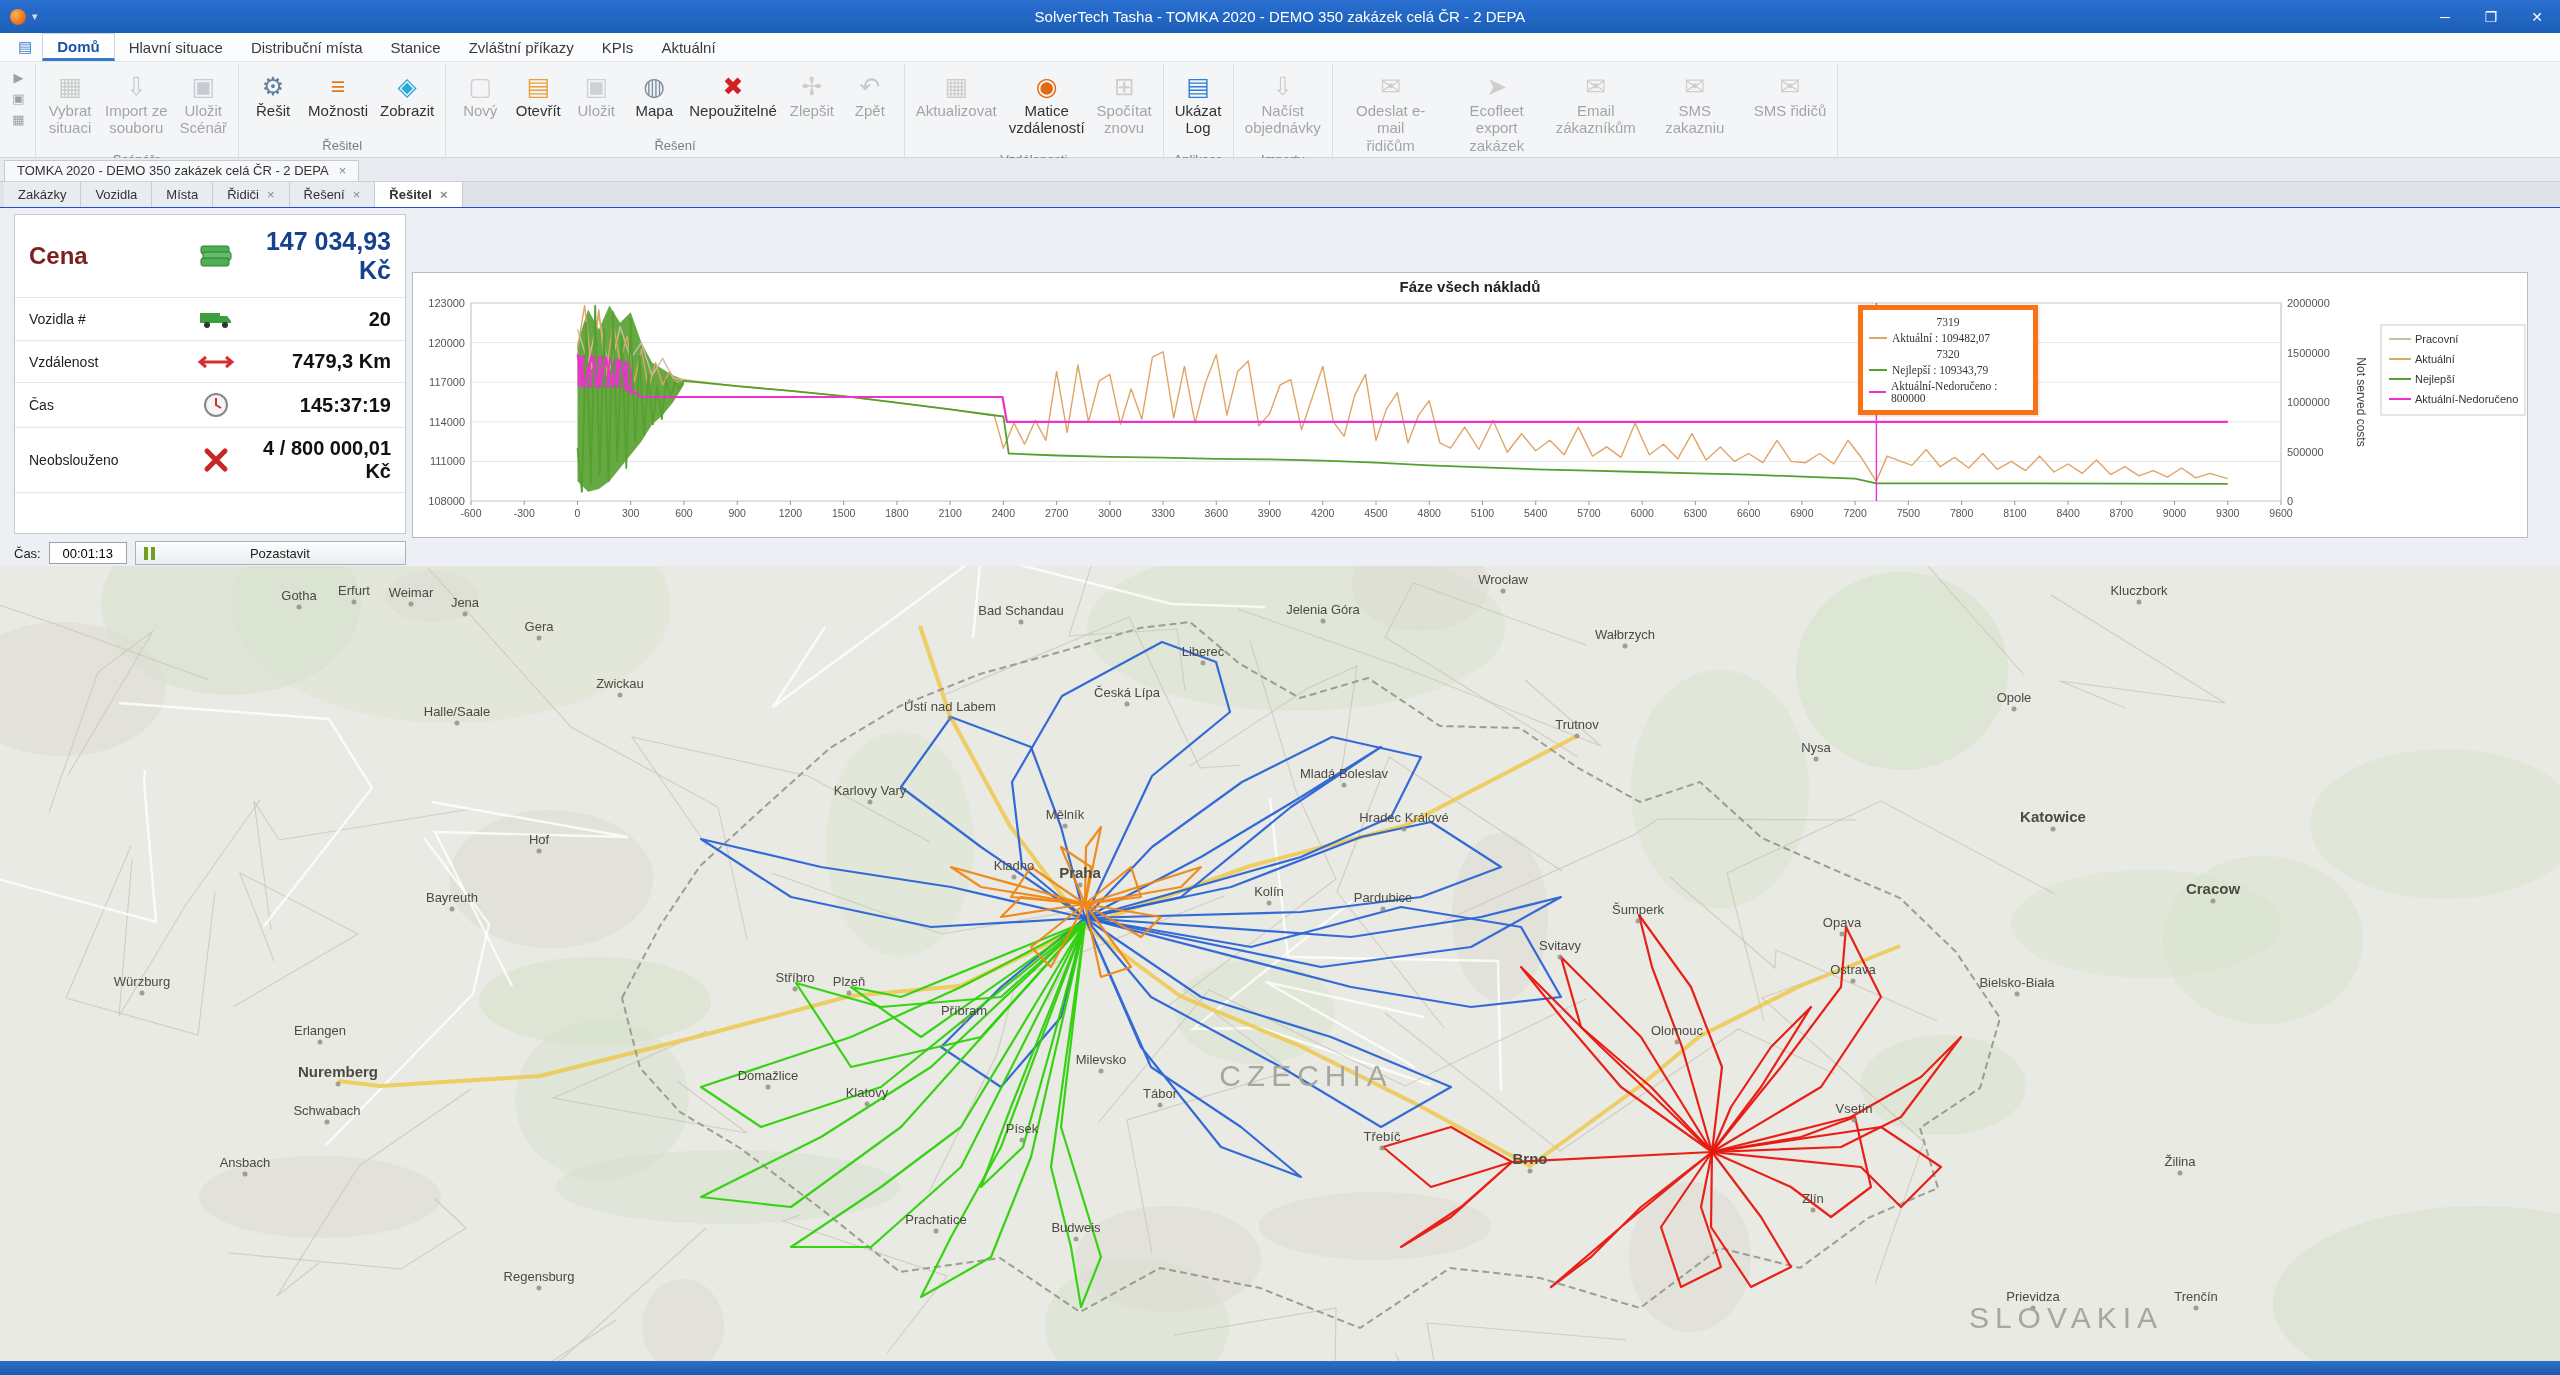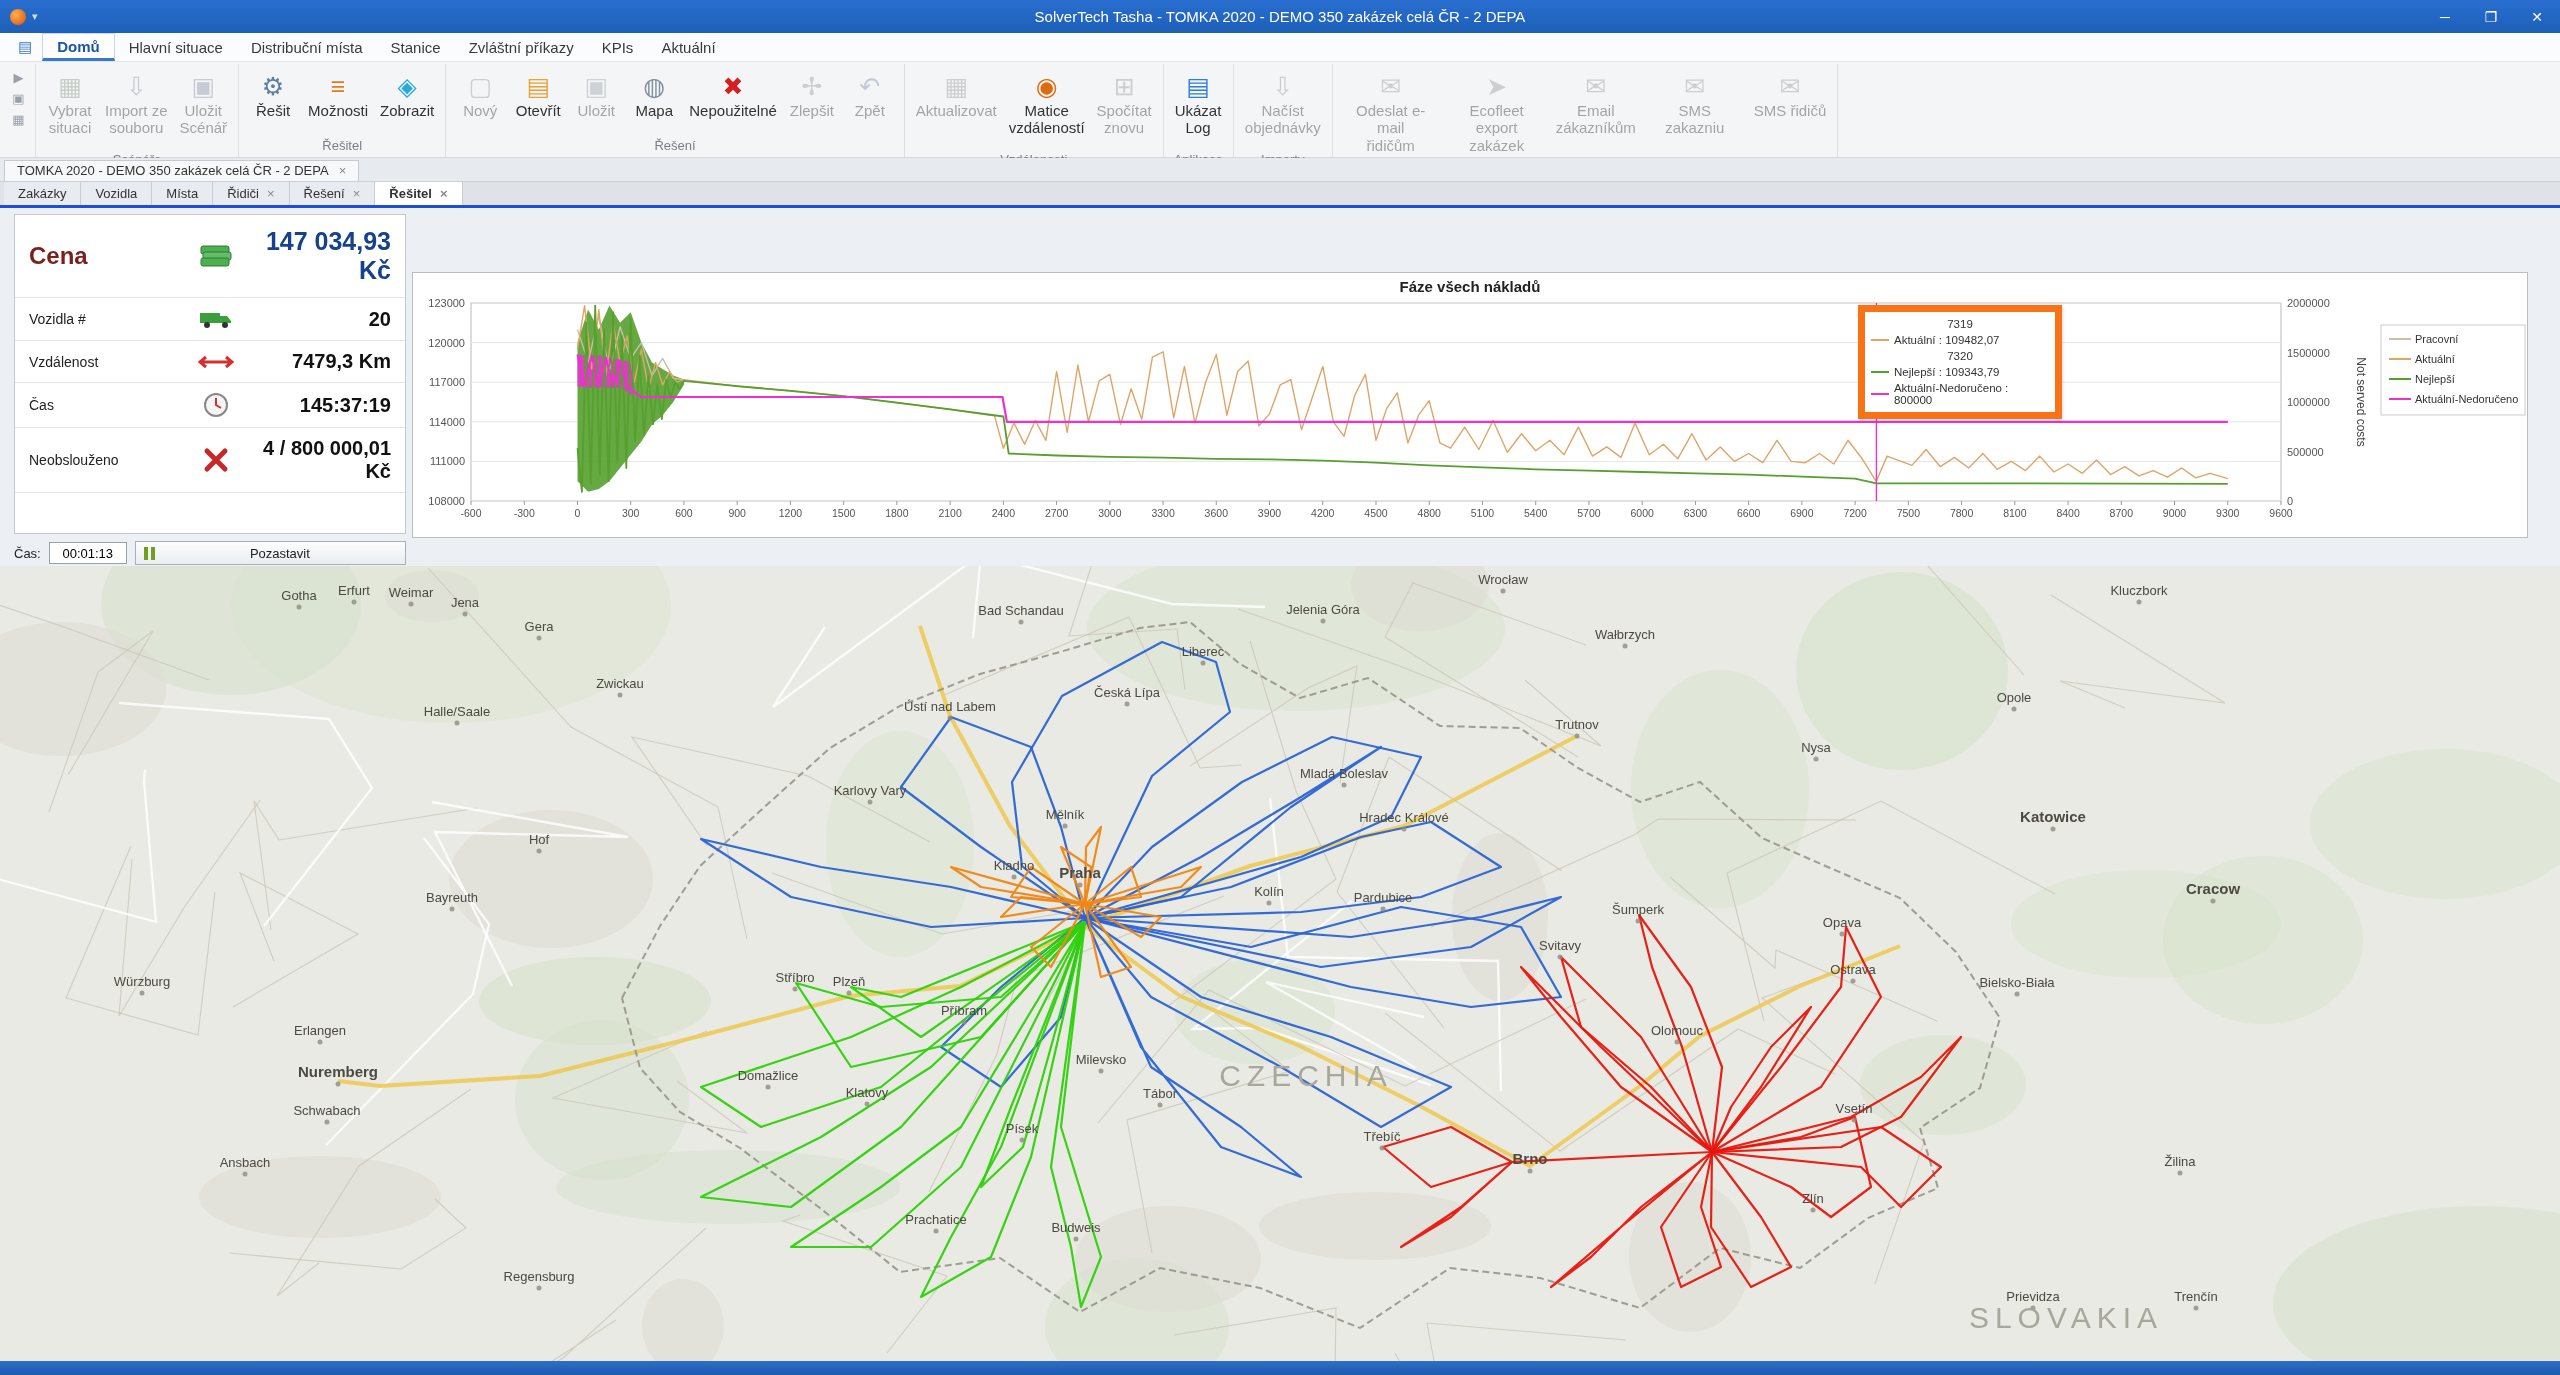--- a/index.html
+++ b/index.html
@@ -40,21 +40,21 @@
   .rb-icon { font-size:25px; height:32px; line-height:32px; }
   .rb-label { font-size:15px; color:#333; text-align:center; line-height:1.15; white-space:pre-line; }
 
   
   .doctab-row { position:absolute; left:0; top:158px; width:2560px; height:24px; background:#e7eaee;
                 border-bottom:1px solid #ccd0d5; display:flex; align-items:flex-end; padding-left:4px; }
   .doctab { display:flex; align-items:center; gap:10px; background:#f7f8fa; border:1px solid #c6cad0;
             border-bottom:none; padding:2px 12px 3px; font-size:13px; color:#333; }
   .doctab .x { color:#888; font-size:13px; }
   .subtab-row { position:absolute; left:0; top:182px; width:2560px; height:26px; background:#dfe3e8;
-                border-bottom:3px solid #1d4ed8; display:flex; align-items:stretch; padding-left:4px; }
+                border-bottom:1px solid #1d4ed8; display:flex; align-items:stretch; padding-left:4px; }
   .subtab { display:flex; align-items:center; gap:8px; padding:0 14px; font-size:13px; color:#333;
             background:#e8ebef; border-right:1px solid #c9ccd1; }
   .subtab.active { background:#fff; font-weight:bold; }
   .subtab .x { color:#888; }
 
   
   .content-bg { position:absolute; left:0; top:208px; width:2560px; height:358px; background:#eceff4; }
   .stats-panel { position:absolute; left:14px; top:214px; width:392px; height:320px; background:#fff;
                  border:1px solid #c5c9ce; }
   .stat-row { display:flex; align-items:center; padding:9px 14px; border-bottom:1px solid #e6e6e6; }
@@ -81,23 +81,23 @@
   .progress-fill { position:absolute; left:0; top:0; bottom:0;
                    background:linear-gradient(#5a93dd,#1e5fb8); }
   .progress-text { position:absolute; inset:0; display:flex; align-items:center; justify-content:center;
                    color:#fff; font-size:14px; }
 
   .chart-panel { position:absolute; left:412px; top:272px; width:2116px; height:266px; background:#fff;
                  border:1px solid #b9bdc2; }
   .chart-title { position:absolute; top:5px; left:0; width:100%; text-align:center; font-size:15px;
                  font-weight:bold; color:#222; }
   #chart-svg { position:absolute; left:0; top:0; }
-  .chart-tooltip { position:absolute; left:1445px; top:32px; width:204px; background:#fff;
-                   border:7px solid #f97316; box-shadow:1px 1px 3px rgba(0,0,0,.15);
-                   padding:4px 6px; font-size:11.5px; color:#333; }
+  .chart-tooltip { position:absolute; left:1445px; top:32px; width:180px; background:#fff;
+                   border:5px solid #f97316; box-shadow:1px 1px 3px rgba(0,0,0,.15);
+                   padding:4px 6px; font-size:11.5px; color:#333;font-family:Liberation Serif, serif; }
   .ct-line { display:flex; align-items:center; gap:5px; padding:2px 0; }
   .ct-line.center { justify-content:center; }
   .ct-swatch { display:inline-block; width:18px; height:0; border-top:2px solid; }
 
   
   .map-wrap { position:absolute; left:0; top:566px; width:2560px; height:795px; background:#e8eae3; }
   .statusbar { position:absolute; left:0; top:1361px; width:2560px; height:14px;
                background:linear-gradient(#2e6fc8,#1c5aae); }
 </style>
 </head>

